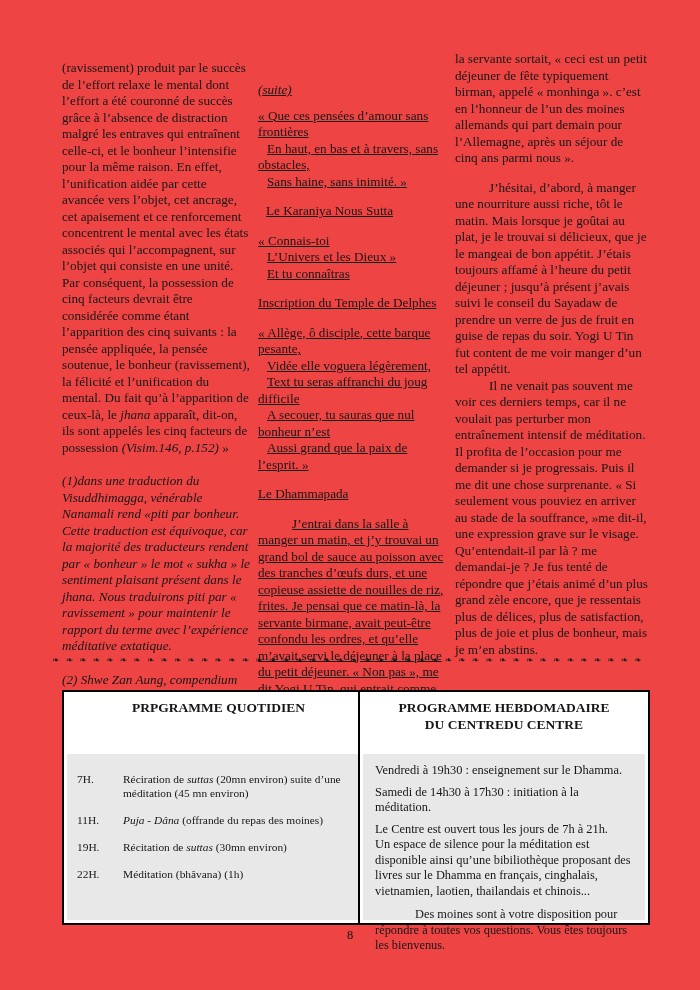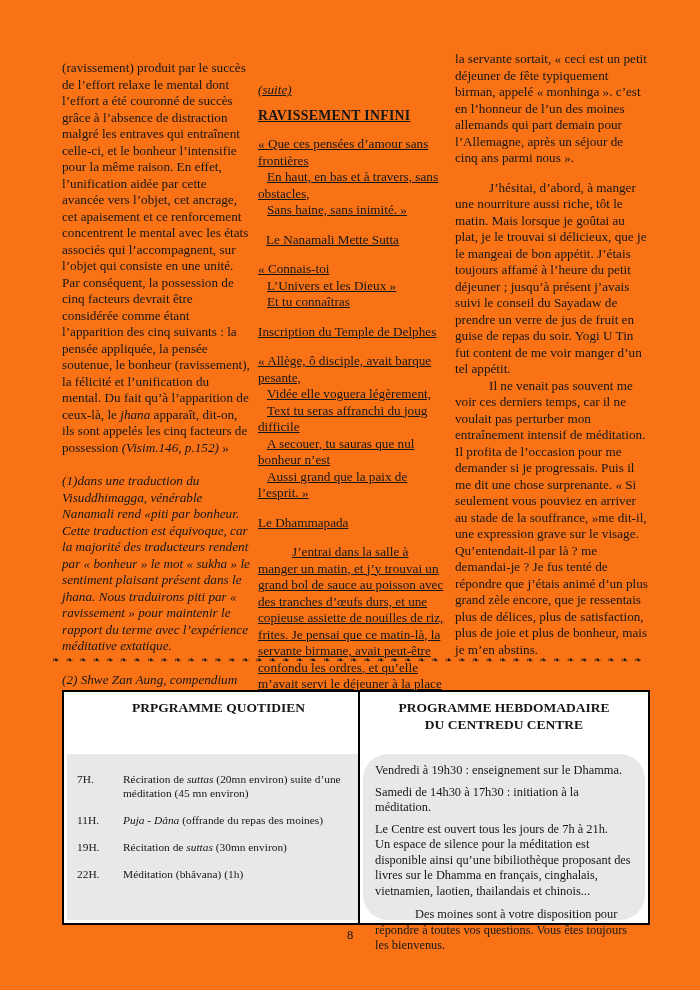--- a/index.html
+++ b/index.html
@@ -1,17 +1,17 @@
 <!DOCTYPE html>
 <html lang="fr"><head>
 <meta charset="utf-8">
 <style>
   html,body{margin:0;padding:0;background:#ffffff;}
   .page{
-    position:relative;width:700px;height:990px;background:#f97316;
+    position:relative;width:700px;height:990px;background:#ef4444;
     font-family:"Liberation Serif", serif;color:#161616;overflow:hidden;
   }
   .col{position:absolute;font-size:13.2px;line-height:16.5px;}
   .col1{left:62px;top:60px;width:188px;}
   .col2{left:258px;top:82px;width:190px;text-decoration:underline;}
   .col3{left:455px;top:51px;width:194px;}
   .col p{margin:0;}
   .it{font-style:italic;}
   .fn{font-style:italic;margin-top:17px !important;}
   .smallnote{font-size:10px;}
@@ -34,54 +34,53 @@
   .boxes-topline{position:absolute;left:62px;top:690px;width:588px;height:2px;background:#000;}
   .progbox{position:absolute;top:690px;height:235px;border:2px solid #000;background:#fff;box-sizing:border-box;}
   .box-left{left:62px;width:313px;}
   .box-right{left:358px;width:292px;}
   .box-title{margin:7px 4px 0 4px;text-align:center;font-weight:bold;font-size:13.5px;line-height:17px;}
   .panel{position:absolute;left:3px;right:3px;top:62px;bottom:3px;background:#e8e8e8;}
   .panel-left{padding:18px 8px 0 10px;font-size:11.4px;line-height:14px;}
   .sched-row{display:flex;margin-bottom:13px;}
   .sched-time{width:46px;flex:0 0 46px;}
   .sched-text{flex:1;}
-  .panel-right{padding:9px 8px 0 12px;font-size:12.4px;line-height:15.5px;border-radius:25px;}
+  .panel-right{padding:9px 8px 0 12px;font-size:12.4px;line-height:15.5px;}
   .panel-right p{margin:0 0 6px 0;}
   .panel-right .pr3{margin-bottom:0;}
   .panel-right .pr4{text-indent:40px;margin-top:8px;}
   .pagenum{position:absolute;left:0;top:928px;width:700px;text-align:center;font-size:12.5px;}
 </style>
 </head>
 <body>
 
 <div class="page">
 
   <div class="col col1">
     <p><span>(ravissement) produit par le succès de l’effort relaxe le mental dont l’effort a été couronné de succès grâce à l’absence de distraction malgré les entraves qui entraînent celle-ci, et le bonheur l’intensifie pour la même raison. En effet, l’unification aidée par cette avancée vers l’objet, cet ancrage, cet apaisement et ce renforcement concentrent le mental avec les états associés qui l’accompagnent, sur l’objet qui consiste en une unité. Par conséquent, la possession de cinq facteurs devrait être considérée comme étant l’apparition des cinq suivants : la pensée appliquée, la pensée soutenue, le bonheur (ravissement), la félicité et l’unification du mental. Du fait qu’à l’apparition de ceux-là, le </span><span class="it">jhana</span><span> apparaît, dit-on, ils sont appelés les cinq facteurs de possession </span><span class="it">(Visim.146, p.152)</span><span> »</span></p>
     <p class="fn">(1)dans une traduction du Visuddhimagga, vénérable Nanamali rend «piti par bonheur. Cette traduction est équivoque, car la majorité des traducteurs rendent par « bonheur » le mot « sukha » le sentiment plaisant présent dans le jhana. Nous traduirons piti par « ravissement » pour maintenir le rapport du terme avec l’expérience méditative extatique.</p>
     <p class="fn"><span>(2) Shwe Zan Aung, compendium of Philosophy, (London Pali Text Society), 960, p.243.</span> <span class="smallnote">(à suivre)</span></p>
   </div>
 
   <div class="col col2">
     <p class="suite">(suite)</p>
-    <p class="heading">RAVISSEMENT INFINI</p>
     <div class="poem">
       <div class="verse v-first">« Que ces pensées d’amour sans frontières</div>
       <div class="verse">En haut, en bas et à travers, sans obstacles,</div>
       <div class="verse">Sans haine, sans inimité. »</div>
     </div>
-    <p class="attr pad">Le Nanamali Mette Sutta</p>
+    <p class="attr pad">Le Karaniya Nous Sutta</p>
     <div class="poem">
       <div class="verse v-first">« Connais-toi</div>
       <div class="verse">L’Univers et les Dieux »</div>
       <div class="verse">Et tu connaîtras</div>
     </div>
     <p class="attr">Inscription du Temple de Delphes</p>
     <div class="poem">
-      <div class="verse v-first">« Allège, ô disciple, avait barque pesante,</div>
+      <div class="verse v-first">« Allège, ô disciple, cette barque pesante,</div>
       <div class="verse">Vidée elle voguera légèrement,</div>
       <div class="verse">Text tu seras affranchi du joug difficile</div>
       <div class="verse">A secouer, tu sauras que nul bonheur n’est</div>
       <div class="verse">Aussi grand que la paix de l’esprit. »</div>
     </div>
     <p class="attr">Le Dhammapada</p>
     <p class="indent1">J’entrai dans la salle à manger un matin, et j’y trouvai un grand bol de sauce au poisson avec des tranches d’œufs durs, et une copieuse assiette de nouilles de riz, frites. Je pensai que ce matin-là, la servante birmane, avait peut-être confondu les ordres, et qu’elle m’avait servi le déjeuner à la place du petit déjeuner. « Non pas », me dit Yogi U Tin, qui entrait comme</p>
   </div>
 
   <div class="col col3">

